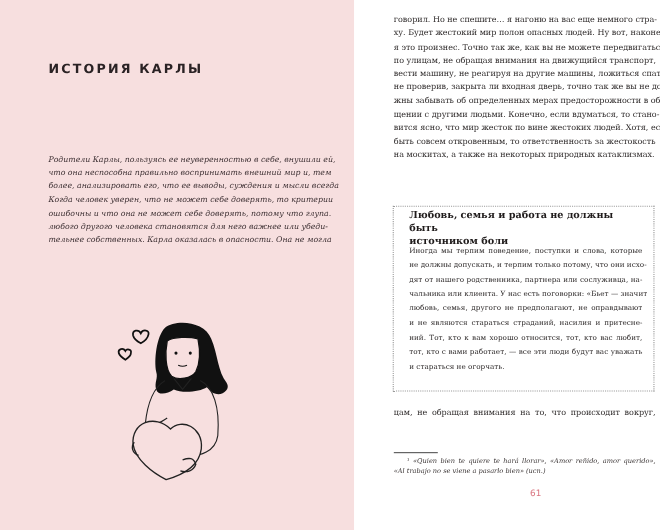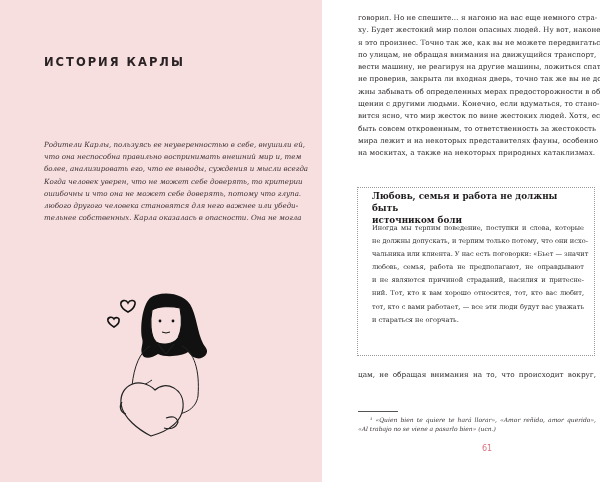--- a/index.html
+++ b/index.html
@@ -69,35 +69,35 @@
     <span>говорил. Но не спешите… я нагоню на вас еще немного стра-</span>
     <span>ху. Будет жестокий мир полон опасных людей. Ну вот, наконец</span>
     <span>я это произнес. Точно так же, как вы не можете передвигаться</span>
     <span>по улицам, не обращая внимания на движущийся транспорт,</span>
     <span>вести машину, не реагируя на другие машины, ложиться спать,</span>
     <span>не проверив, закрыта ли входная дверь, точно так же вы не дол-</span>
     <span>жны забывать об определенных мерах предосторожности в об-</span>
     <span>щении с другими людьми. Конечно, если вдуматься, то стано-</span>
     <span>вится ясно, что мир жесток по вине жестоких людей. Хотя, если</span>
     <span>быть совсем откровенным, то ответственность за жестокость</span>
-    <span>мира лежит и на некоторых представителях фауны, особенно</span>
     <span class="last">на москитах, а также на некоторых природных катаклизмах.</span>
   </div>
 
   <div class="sidebar-box">
     <div class="sidebar-title">
       <div>Любовь, семья и работа не должны быть</div>
       <div>источником боли</div>
     </div>
     <div class="sidebar-text">
       <span>Иногда мы терпим поведение, поступки и слова, которые</span>
       <span>не должны допускать, и терпим только потому, что они исхо-</span>
+      <span>дят от нашего родственника, партнера или сослуживца, на-</span>
       <span>чальника или клиента. У нас есть поговорки: «Бьет — значит</span>
-      <span>любовь, семья, работа не предполагают, не оправдывают</span>
-      <span>и не являются причиной страданий, насилия и притесне-</span>
+      <span>любовь, семья, другого не предполагают, не оправдывают</span>
+      <span>и не являются стараться страданий, насилия и притесне-</span>
       <span>ний. Тот, кто к вам хорошо относится, тот, кто вас любит,</span>
       <span>тот, кто с вами работает, — все эти люди будут вас уважать</span>
       <span class="last">и стараться не огорчать.</span>
     </div>
   </div>
 
   <div class="body-text bottom-text">
     <span>цам, не обращая внимания на то, что происходит вокруг,</span>
   </div>
 

